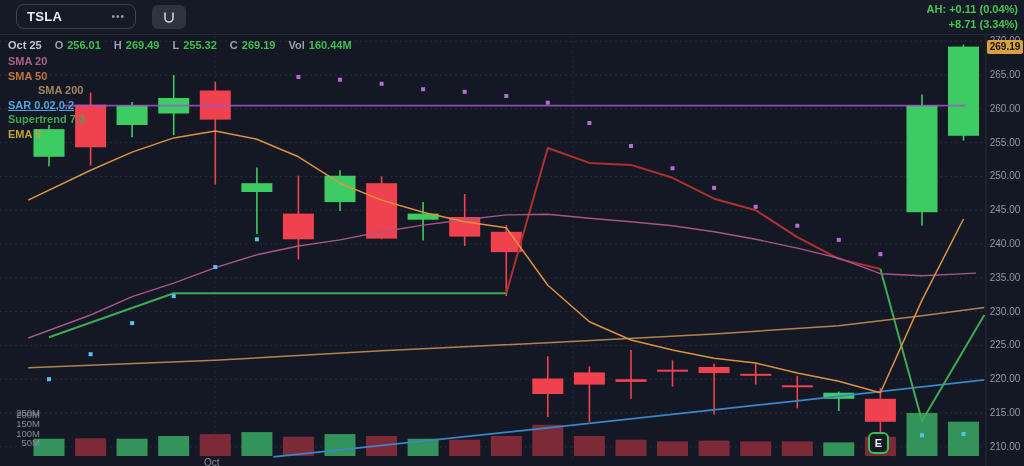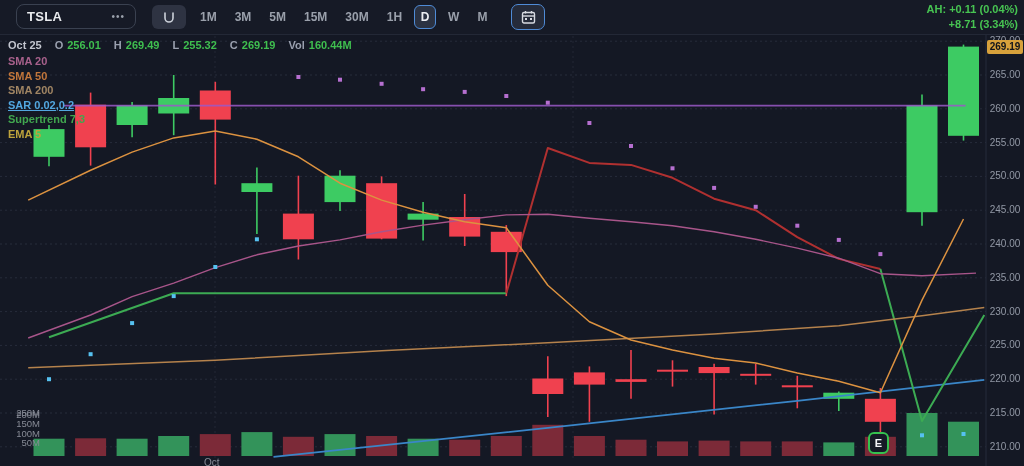--- a/index.html
+++ b/index.html
@@ -49,41 +49,20 @@
   <div id="toolbar">
     <div id="symbol-box">
       <span id="symbol-text">TSLA</span>
       <span id="symbol-menu">•••</span>
     </div>
     <div id="chart-type-btn">
       <svg width="16" height="16" viewBox="0 0 16 16">
         <path d="M4 4 v5 a4 4 0 0 0 8 0 v-5" fill="none" stroke="#ccd1da" stroke-width="1.6" stroke-linecap="round"></path>
       </svg>
     </div>
-    <div id="tf-row">
-        <div class="tf-btn">1M</div>
-        <div class="tf-btn">3M</div>
-        <div class="tf-btn">5M</div>
-        <div class="tf-btn">15M</div>
-        <div class="tf-btn">30M</div>
-        <div class="tf-btn">1H</div>
-        <div class="tf-btn active">D</div>
-        <div class="tf-btn">W</div>
-        <div class="tf-btn">M</div>
-        <div id="calendar-btn">
-          <svg width="15" height="15" viewBox="0 0 15 15">
-            <rect x="1.5" y="2.5" width="12" height="10.5" rx="1.5" fill="none" stroke="#d8dbe2" stroke-width="1.4"></rect>
-            <line x1="1.5" y1="6" x2="13.5" y2="6" stroke="#d8dbe2" stroke-width="1.4"></line>
-            <line x1="4.5" y1="1" x2="4.5" y2="3.5" stroke="#d8dbe2" stroke-width="1.4"></line>
-            <line x1="10.5" y1="1" x2="10.5" y2="3.5" stroke="#d8dbe2" stroke-width="1.4"></line>
-            <rect x="4" y="8" width="2" height="2" fill="#d8dbe2"></rect>
-            <rect x="9" y="8" width="2" height="2" fill="#d8dbe2"></rect>
-          </svg>
-        </div>
-      </div>
     <div id="ah-block" style="color: rgb(71, 196, 82);">
       <div>AH: +0.11 (0.04%)</div>
       <div>+8.71 (3.34%)</div>
     </div>
   </div>
 
   <div id="ohlc-row">
     <span class="date">Oct 25</span>
     <span class="ohlc-pair">
         <span class="lbl">O</span>
@@ -103,21 +82,21 @@
       </span>
     <span class="ohlc-pair">
         <span class="lbl">Vol</span>
         <span class="val" style="color: rgb(63, 191, 79);">160.44M</span>
       </span>
   </div>
 
   <div id="legend">
       <div class="legend-item" style="top: 55px; color: rgb(168, 97, 140);">SMA 20</div>
       <div class="legend-item" style="top: 69.5px; color: rgb(194, 118, 59);">SMA 50</div>
-      <div class="legend-item" style="top: 84px; color: rgb(160, 133, 99);">SMA 200</div>
+      <div class="legend-item" style="top: 84px; color: rgb(160, 133, 99); margin-left: 30px;">SMA 200</div>
       <div class="legend-item" style="top: 98.5px; color: rgb(82, 167, 224); text-decoration: underline;">SAR 0.02,0.2</div>
       <div class="legend-item" style="top: 113px; color: rgb(65, 166, 79);">Supertrend 7,3</div>
       <div class="legend-item" style="top: 127.5px; color: rgb(189, 163, 60);">EMA 5</div>
     </div>
 
   <svg id="chart-svg" width="1024" height="466">
       <line x1="0" y1="41.2" x2="986" y2="41.2" stroke="rgba(150,160,185,0.15)" stroke-width="1" stroke-dasharray="2,3"></line>
       <line x1="0" y1="75.0" x2="986" y2="75.0" stroke="rgba(150,160,185,0.15)" stroke-width="1" stroke-dasharray="2,3"></line>
       <line x1="0" y1="108.8" x2="986" y2="108.8" stroke="rgba(150,160,185,0.15)" stroke-width="1" stroke-dasharray="2,3"></line>
       <line x1="0" y1="142.6" x2="986" y2="142.6" stroke="rgba(150,160,185,0.15)" stroke-width="1" stroke-dasharray="2,3"></line>

